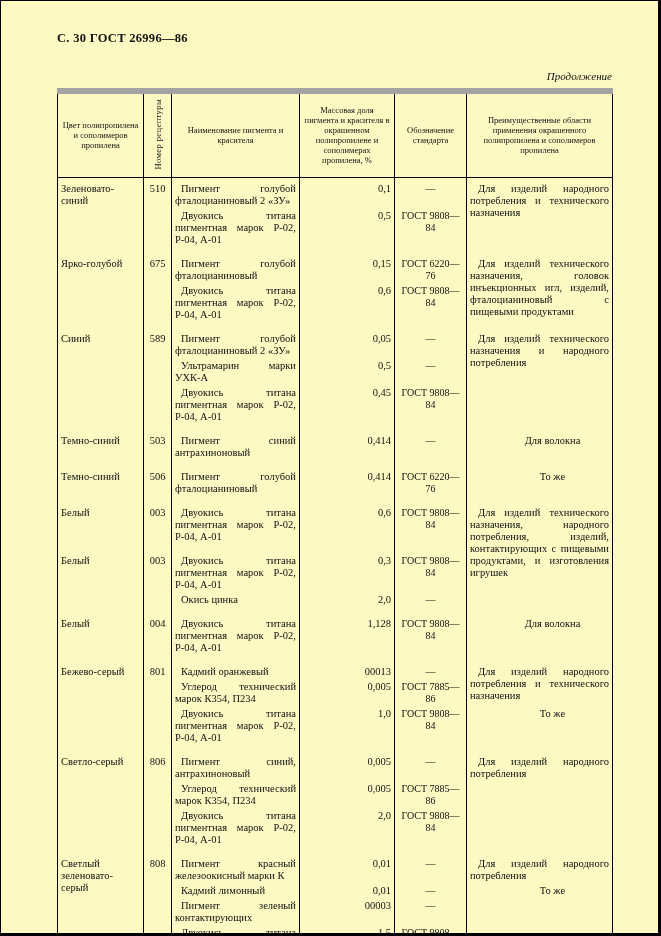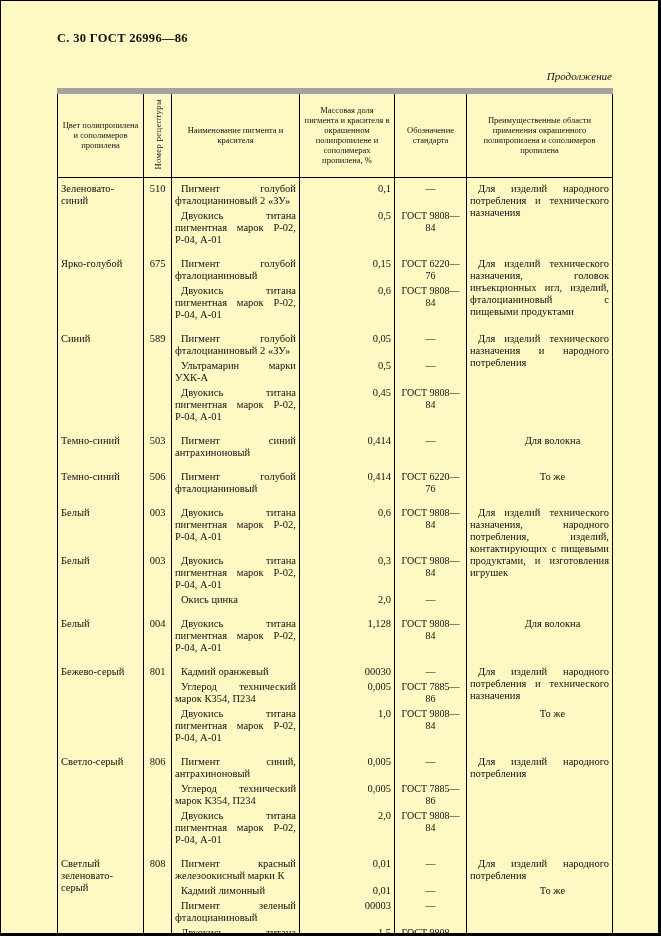--- a/index.html
+++ b/index.html
@@ -161,21 +161,21 @@
         <td class="cp">Двуокись титана пигментная марок Р-02, Р-04, А-01</td>
         <td class="cf">1,128</td>
         <td class="cs">ГОСТ 9808—84</td>
         <td class="ca ctr">Для волокна</td>
       </tr>
 
       <tr>
         <td class="cc" rowspan="3">Бежево-серый</td>
         <td class="cr" rowspan="3">801</td>
         <td class="cp">Кадмий оранжевый</td>
-        <td class="cf">00030</td>
+        <td class="cf">00013</td>
         <td class="cs">—</td>
         <td class="ca" rowspan="2">Для изделий народного потребления и технического назначения</td>
       </tr>
       <tr>
         <td class="cp">Углерод технический марок К354, П234</td>
         <td class="cf">0,005</td>
         <td class="cs">ГОСТ 7885—86</td>
       </tr>
       <tr class="glast">
         <td class="cp">Двуокись титана пигментная марок Р-02, Р-04, А-01</td>
@@ -211,21 +211,21 @@
         <td class="cs">—</td>
         <td class="ca">Для изделий народного потребления</td>
       </tr>
       <tr>
         <td class="cp">Кадмий лимонный</td>
         <td class="cf">0,01</td>
         <td class="cs">—</td>
         <td class="ca ctr">То же</td>
       </tr>
       <tr>
-        <td class="cp">Пигмент зеленый фталоцианиновый</td>
+        <td class="cp">Пигмент зеленый контактирующих</td>
         <td class="cf">00003</td>
         <td class="cs">—</td>
         <td class="ca"></td>
       </tr>
       <tr class="glast">
         <td class="cp">Двуокись титана пигментная марок Р-02, Р-04, А-01</td>
         <td class="cf">1,5</td>
         <td class="cs">ГОСТ 9808—84</td>
         <td class="ca"></td>
       </tr>

